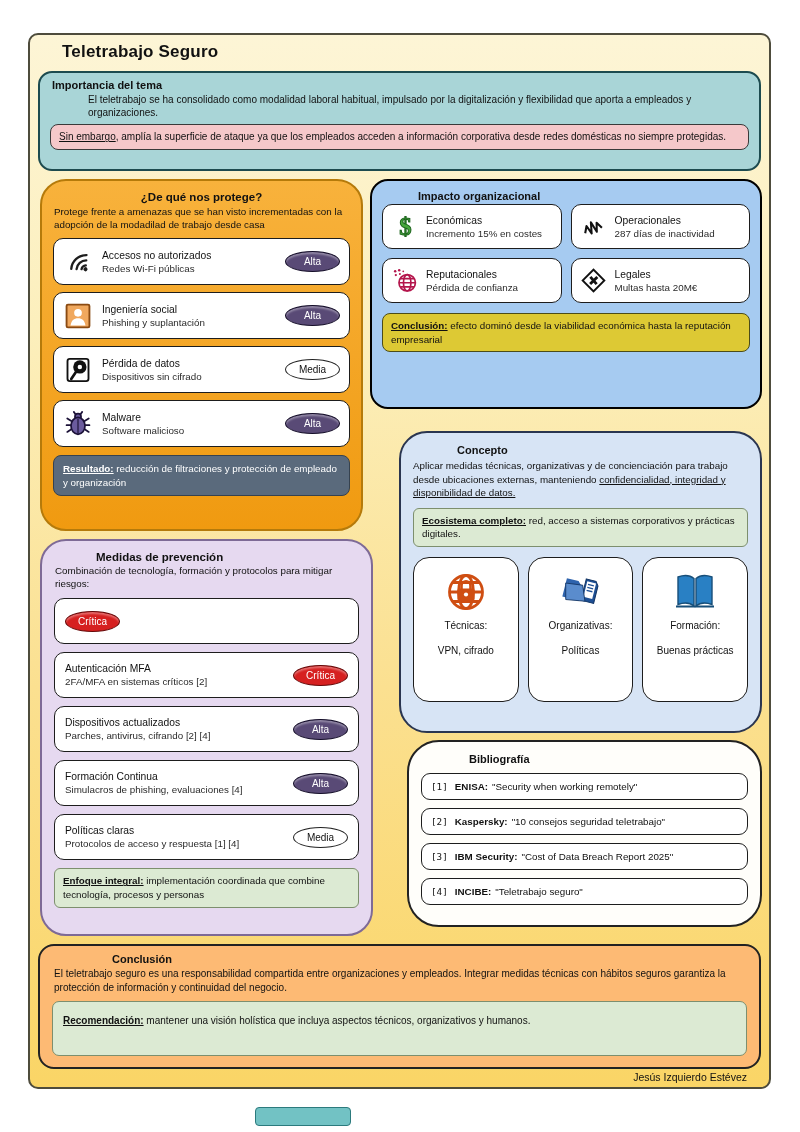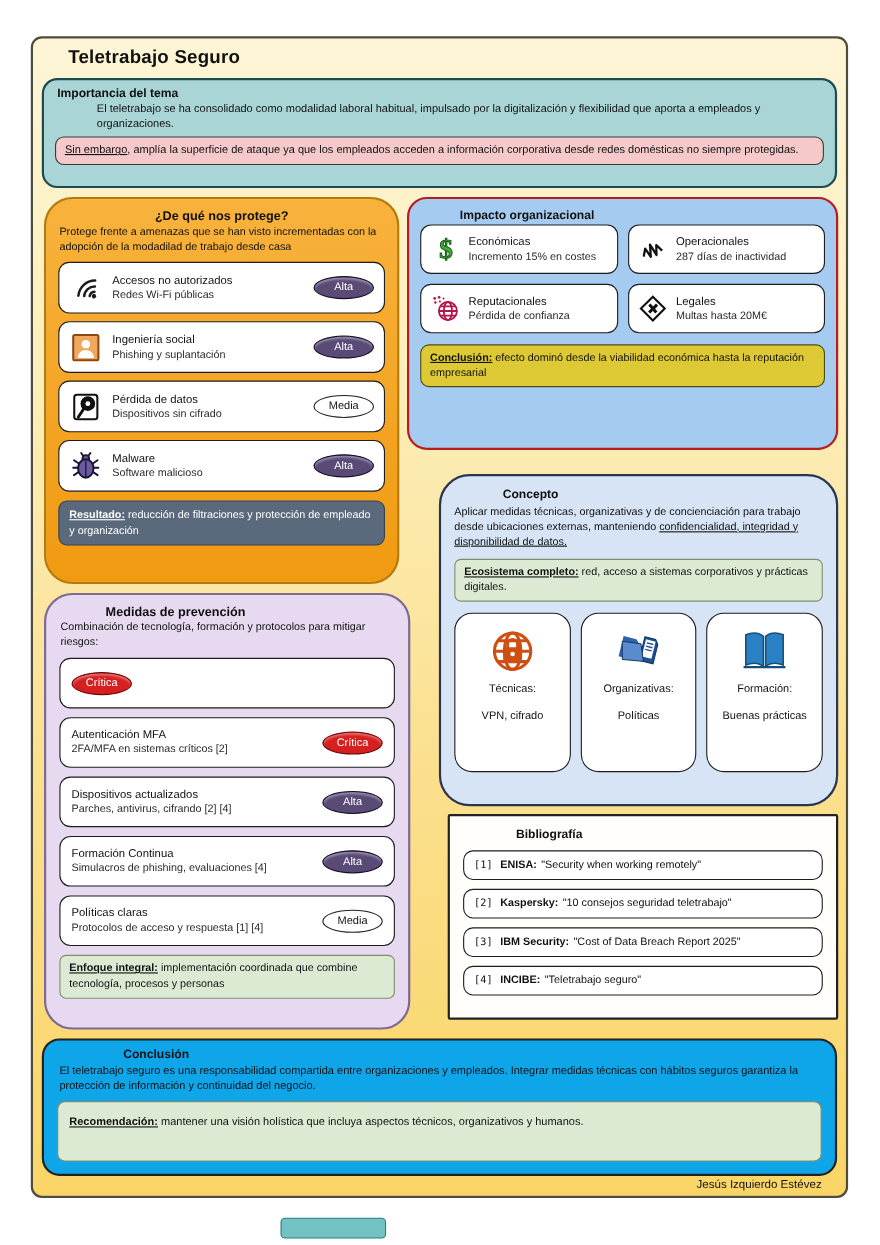--- a/index.html
+++ b/index.html
@@ -37,21 +37,21 @@
   .badge{min-width:55px;height:21px;border-radius:50%;display:flex;align-items:center;justify-content:center;
          font-size:10px;padding:0 8px;}
   .lv-alta{background:#594a76;color:#fff;border:1.8px solid #140d28;box-shadow:inset 0 2px 2px rgba(255,255,255,.35);}
   .lv-media{background:#fff;color:#111;border:1.6px solid #222;}
   .lv-critica{background:#d62020;color:#fff;border:1.8px solid #640707;box-shadow:inset 0 2px 2px rgba(255,255,255,.35);}
   .resultado{background:#5a6a7c;color:#fff;border-radius:8px;border:1px solid #36424f;
              padding:6px 9px;font-size:9.8px;line-height:1.4;margin-top:8px;}
 
   
   .impacto{left:370px;top:179px;width:392px;height:230px;background:#a6cbf1;
-           border:2px solid #b91c1c;border-radius:18px;padding:7px 10px;}
+           border:2px solid #000000;border-radius:18px;padding:7px 10px;}
   .impacto .title{font-size:11px;font-weight:bold;margin:2px 0 2px 36px;}
   .impacto .sub{font-size:10px;margin:0 0 10px 2px;}
   .igrid{display:grid;grid-template-columns:1fr 1fr;gap:9px;}
   .icard{display:flex;align-items:center;background:#fff;border:1.6px solid #1d1d1d;border-radius:10px;
          height:45px;padding:0 8px;}
   .iicon{width:28px;height:28px;flex:0 0 28px;margin-right:7px;display:flex;align-items:center;justify-content:center;}
   .yellowbox{margin-top:10px;background:#ddc934;border:1.3px solid #4c4c18;border-radius:8px;
              padding:5px 8px;font-size:9.8px;line-height:1.4;}
 
   
@@ -70,29 +70,29 @@
   
   .medidas{left:40px;top:539px;width:333px;height:397px;background:#e6d9f0;
            border:2px solid #7e6a96;border-radius:26px;padding:7px 12px;}
   .medidas .title{font-size:11.5px;font-weight:bold;margin:3px 0 2px 42px;}
   .medidas .sub{font-size:9.8px;line-height:1.3;margin:2px 0 2px 1px;}
   .mcard{display:flex;align-items:center;background:#fff;border:1.6px solid #1d1d1d;border-radius:10px;
          height:46px;margin:8px 0;padding:0 10px;}
 
   
   .biblio{left:407px;top:740px;width:355px;height:187px;background:#fffefa;
-          border:2px solid #222;border-radius:2px;padding:7px 12px;}
+          border:2px solid #222;border-radius:32px;padding:7px 12px;}
   .biblio .title{font-size:11px;font-weight:bold;margin:4px 0 6px 48px;}
   .bibrow{display:flex;align-items:center;background:#fff;border:1.4px solid #1d1d1d;border-radius:9px;
           height:27px;margin:8px 0;padding:0 9px;font-size:9.8px;white-space:nowrap;overflow:hidden;}
   .bibref{font-family:"DejaVu Sans Mono",monospace;font-size:9.3px;margin-right:7px;}
   .bibsrc{font-weight:bold;margin-right:4px;}
 
   
-  .conclusion{left:38px;top:944px;width:723px;height:125px;background:#0ea5e9;
+  .conclusion{left:38px;top:944px;width:723px;height:125px;background:#fdba74;
               border:2px solid #222;border-radius:16px;padding:6px 12px;}
   .conclusion .title{font-size:11px;font-weight:bold;margin:1px 0 2px 60px;}
   .conclusion .body{font-size:10px;line-height:1.35;margin-left:2px;}
   .recobox{margin-top:7px;background:#dcead3;border:1.3px solid #7d8f6e;border-radius:7px;
            height:55px;padding:13px 10px 0;font-size:10px;}
 
   .author{position:absolute;left:38px;top:1071px;width:709px;text-align:right;font-size:10.5px;}
   .footer-tab{position:absolute;left:255px;top:1107px;width:96px;height:19px;background:#72c2c4;
               border:1.5px solid #2c7a7d;border-radius:4px;}
 </style>

